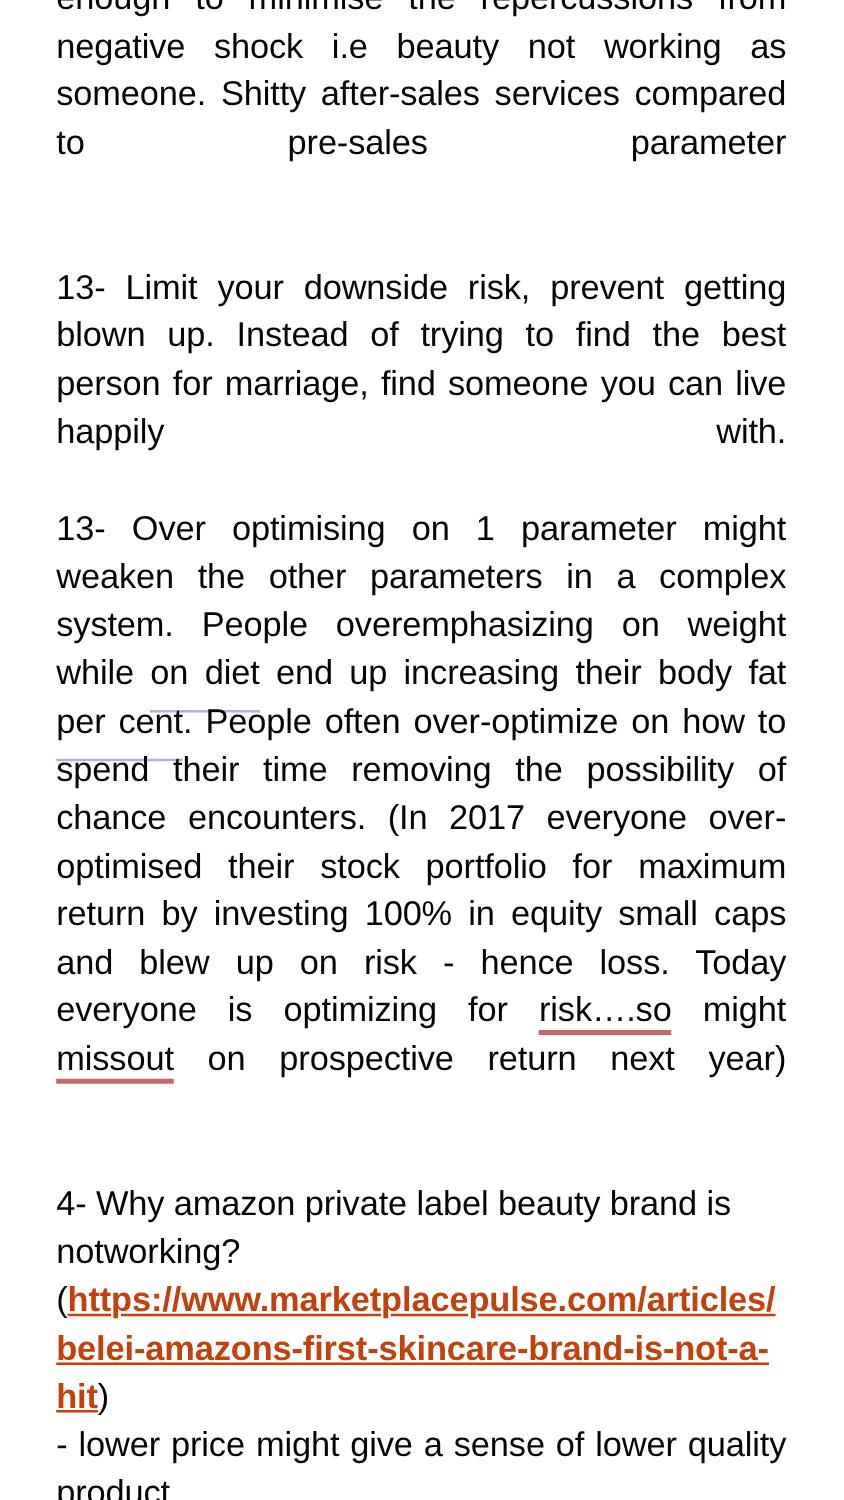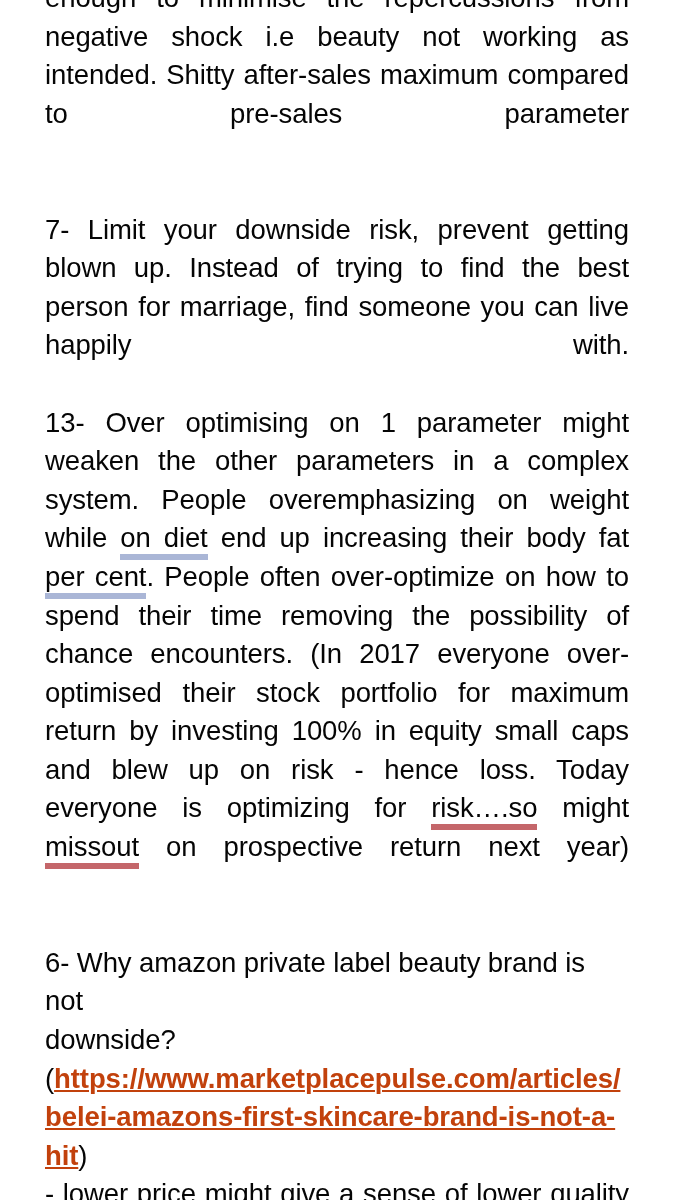--- a/index.html
+++ b/index.html
@@ -54,67 +54,66 @@
   }
   p.para.lastline-natural::after { content: none; }
 
   .blank {
     margin: 0;
     height: 38.6px;
   }
 
   
   .grammar {
-    border-bottom: 6px solid #14532d;
-    padding-bottom: 1px;
+    border-bottom: 2px solid #14532d;
+    padding-bottom: 15px;
   }
   .spell {
-    border-bottom: 6px solid #701a75;
+    border-bottom: 4px solid #701a75;
     padding-bottom: 1px;
   }
 
   a.link,
   .link {
     color: #1d4fd8;
     text-decoration: underline;
     text-underline-offset: 2px;
     text-decoration-thickness: 2px;
     word-break: break-all;
   }
 
   
   .spread {
     display: flex;
-    justify-content: space-between;
+    justify-content: flex-start;
     width: 100%;
-    flex-direction: column;
   }
 </style>
 </head>
 <body>
 
 <div id="page" style="background: rgb(255, 255, 255); color: rgb(5, 5, 5);">
 
   <div class="doc">
 
-    <p class="para"><span>enough to minimise the repercussions from</span> <span>negative shock i.e beauty not working as</span> <span>intended. Shitty after-sales maximum compared</span> <span>to pre-sales parameter</span></p>
+    <p class="para"><span>enough to minimise the repercussions from</span> <span>negative shock i.e beauty not working as</span> <span>someone. Shitty after-sales services compared</span> <span>to pre-sales parameter</span></p>
 
     <div class="blank"></div>
 
-    <p class="para"><span>7- Limit your downside risk, prevent getting blown up. Instead of trying to find the best person for marriage, find someone you can live happily with.</span></p>
+    <p class="para"><span>13- Limit your downside risk, prevent getting blown up. Instead of trying to find the best person for marriage, find someone you can live happily with.</span></p>
 
     <p class="para"><span>13- Over optimising on 1 parameter might weaken the other parameters in a complex system. People overemphasizing on weight while </span><span class="grammar" style="border-bottom-color: rgb(170, 182, 214);">on diet</span><span> end up increasing their body fat </span><span class="grammar" style="border-bottom-color: rgb(170, 182, 214);">per cent</span><span>. People often over-optimize on how to spend their time removing the possibility of chance encounters. (In 2017 everyone over-optimised their stock portfolio for maximum return by investing 100% in equity small caps and blew up on risk - hence loss. Today everyone is optimizing for </span><span class="spell" style="border-bottom-color: rgb(196, 102, 106);">risk….so</span><span> might </span><span class="spell" style="border-bottom-color: rgb(196, 102, 106);">missout</span><span> on prospective return next year)</span></p>
 
     <div class="blank"></div>
 
-    <p class="para lastline-natural"><span>6- Why amazon private label beauty brand is</span></p>
+    <p class="para lastline-natural"><span>4- Why amazon private label beauty brand is</span></p>
 
     <div class="spread">
         <span>not</span>
-        <span>downside?</span>
+        <span>working?</span>
       </div>
 
     <p class="para lastline-natural"><span>(</span><a class="link" href="#" style="color: #c2410c; font-weight: bold;">https://www.marketplacepulse.com/articles/belei-amazons-first-skincare-brand-is-not-a-hit</a><span>)</span></p>
 
 
     <p class="para"><span> -  lower price might give a sense of lower quality product</span></p>
 
   </div>
 
 </div>

